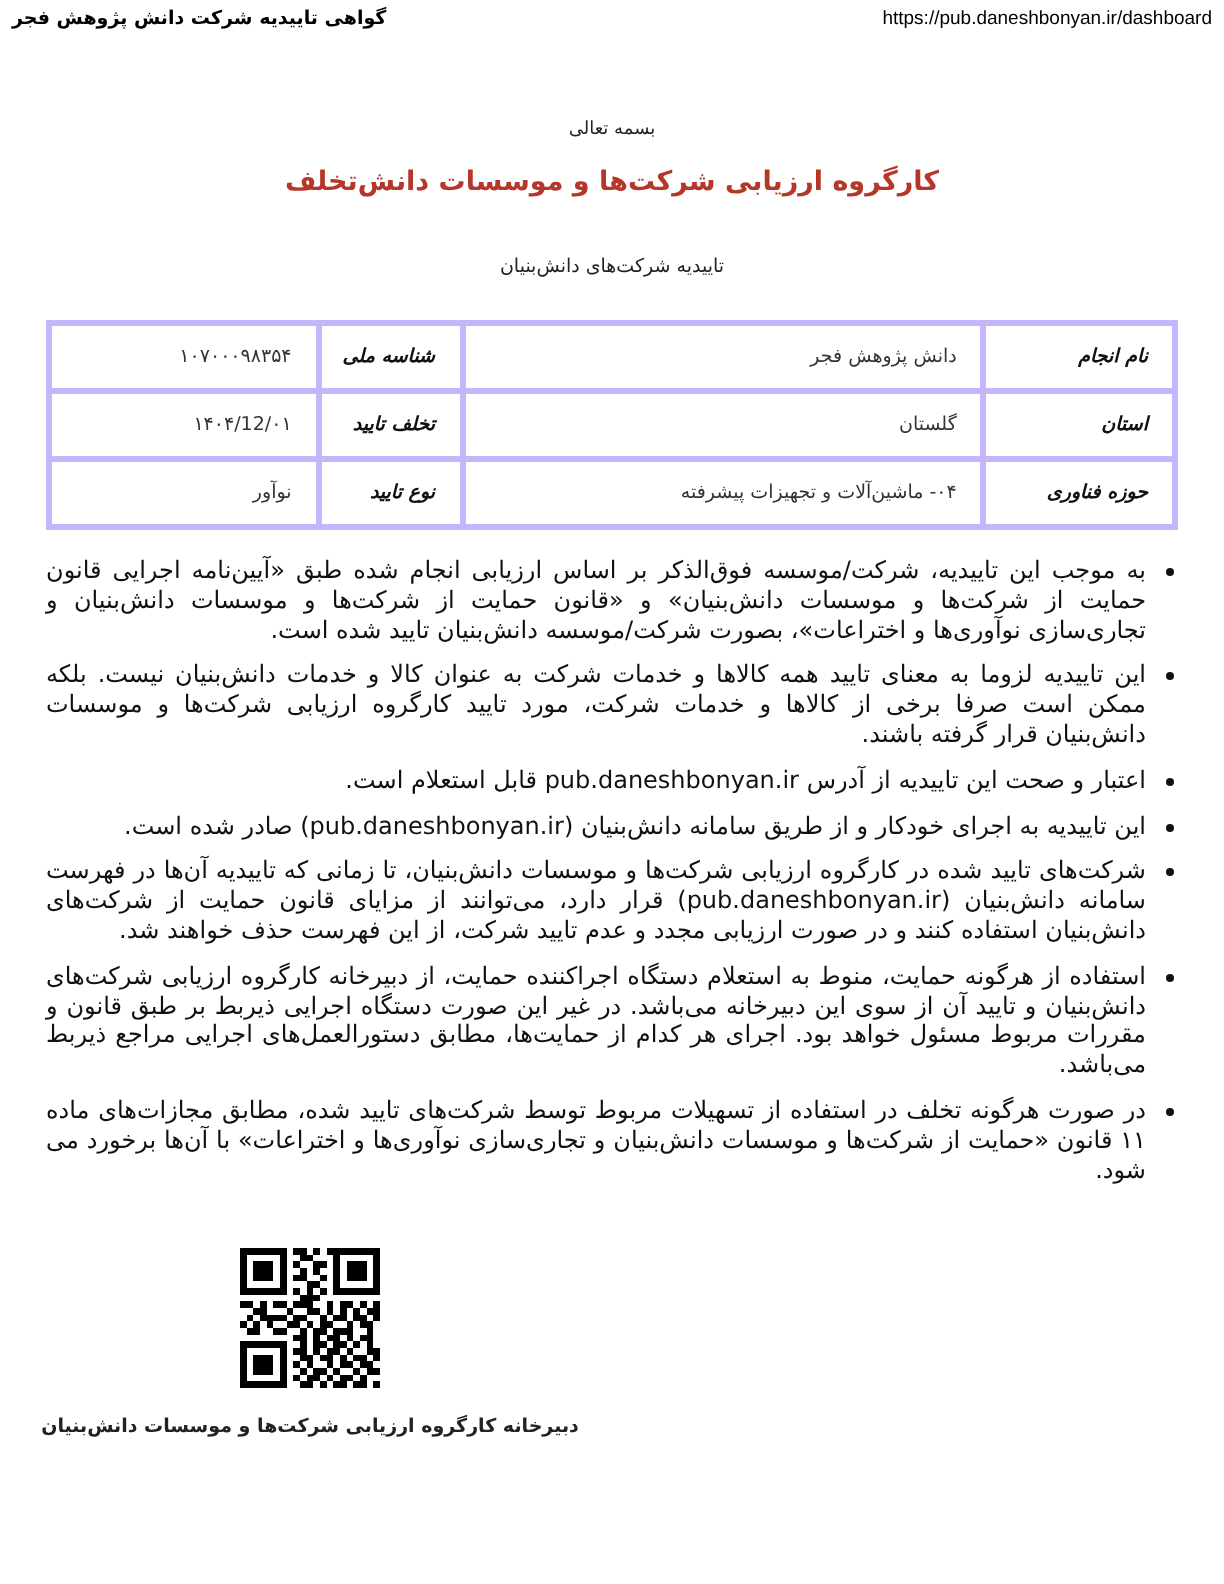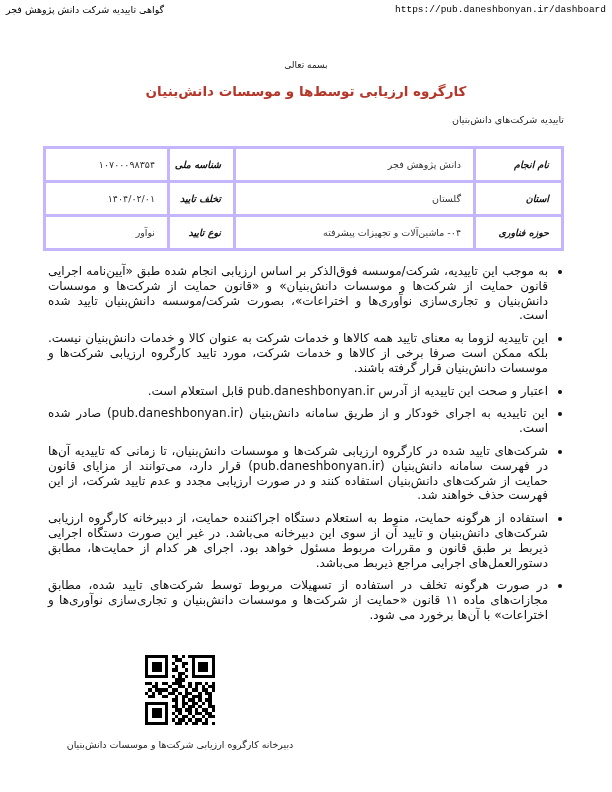--- a/index.html
+++ b/index.html
@@ -11,36 +11,36 @@
     font-family:"DejaVu Sans","Liberation Sans",sans-serif;
     color:#1a1a1a;
     box-sizing:border-box;
   }
   
   .print-header{
     position:absolute;top:4px;left:6px;right:6px;
     display:flex;justify-content:space-between;align-items:flex-start;
     font-size:9.5px;color:#000;
   }
-  .print-header .doc-title{font-family:"DejaVu Sans",sans-serif;direction:rtl;}
-  .print-header .doc-url{font-family:Liberation Mono, monospace;direction:ltr;}
+  .print-header .doc-title{font-family:"DejaVu Sans",sans-serif;direction:rtl;font-weight:bold;}
+  .print-header .doc-url{font-family:Liberation Sans, sans-serif;direction:ltr;}
   .print-footer{
     position:absolute;bottom:6px;left:6px;right:6px;
     display:flex;justify-content:space-between;align-items:flex-end;
     font-family:"Liberation Serif","DejaVu Serif",serif;
     font-size:10px;color:#000;
   }
   
-  .content{padding:0 48px;direction:rtl;}
+  .content{padding:0 23px;direction:rtl;}
   .bismillah{margin-top:60px;text-align:center;font-size:9px;color:#222;}
   .main-title{
     margin-top:13px;text-align:center;
     font-size:13.5px;font-weight:bold;
   }
-  .subtitle{margin-top:15px;font-size:9.5px;color:#222;}
+  .subtitle{margin-top:29px;text-align:center;font-size:9.5px;color:#222;}
   
   table.info{
     margin-top:21px;width:100%;
     border-collapse:collapse;table-layout:fixed;
     font-size:9.5px;
   }
   table.info td{
     border:3px solid #c4b5fd;
     padding:0 12px;height:31px;
     text-align:right;vertical-align:middle;
@@ -52,41 +52,41 @@
   col.c-lbl2{width:66px;} col.c-val2{width:124px;}
   
   ul.notes{
     margin:13px 0 0 0;padding:0 16px 0 0;
     list-style:disc;
     font-size:12px;line-height:14.8px;color:#111;
     text-align:justify;
   }
   ul.notes li{margin-bottom:8px;}
   
-  .qr-area{direction:ltr;margin-top:32px;}
+  .qr-area{direction:ltr;margin-top:32px;font-weight:bold;}
   .qr-box{margin-left:96px;width:72px;height:70px;}
   .signature{width:358px;margin-left:-47px;text-align:center;direction:rtl;}
   .sig-line1{margin-top:14px;font-size:9.5px;color:#222;}
   .sig-line2{margin-top:13px;font-size:9.5px;color:#222;}
 </style>
 </head>
 <body>
 
 <div class="page">
 
   <div class="print-header">
     <span class="doc-title">گواهی تاییدیه شرکت دانش پژوهش فجر</span>
     <span class="doc-url">https://pub.daneshbonyan.ir/dashboard</span>
   </div>
 
   <div class="content">
 
     <div class="bismillah">بسمه تعالی</div>
 
-    <div class="main-title" id="main-title" style="color: rgb(181, 55, 42);">کارگروه ارزیابی توسط‌ها و موسسات دانش‌بنیان</div>
+    <div class="main-title" id="main-title" style="color: rgb(181, 55, 42);">کارگروه ارزیابی شرکت‌ها و موسسات دانش‌تخلف</div>
 
     <div class="subtitle">تاییدیه شرکت‌های دانش‌بنیان</div>
 
     <table class="info">
       <colgroup>
         <col class="c-lbl1">
           <col class="c-val1">
           <col class="c-lbl2">
           <col class="c-val2">
       </colgroup>
@@ -94,21 +94,21 @@
         <tr>
           <td class="lbl">نام انجام</td>
           <td class="val">دانش پژوهش فجر</td>
           <td class="lbl">شناسه ملی</td>
           <td class="val">۱۰۷۰۰۰۹۸۳۵۴</td>
         </tr>
         <tr>
           <td class="lbl">استان</td>
           <td class="val">گلستان</td>
           <td class="lbl">تخلف تایید</td>
-          <td class="val">۱۴۰۴/۰۲/۰۱</td>
+          <td class="val">۱۴۰۴/12/۰۱</td>
         </tr>
         <tr>
           <td class="lbl">حوزه فناوری</td>
           <td class="val">۰۴- ماشین‌آلات و تجهیزات پیشرفته</td>
           <td class="lbl">نوع تایید</td>
           <td class="val">نوآور</td>
         </tr>
       </tbody>
     </table>
 

